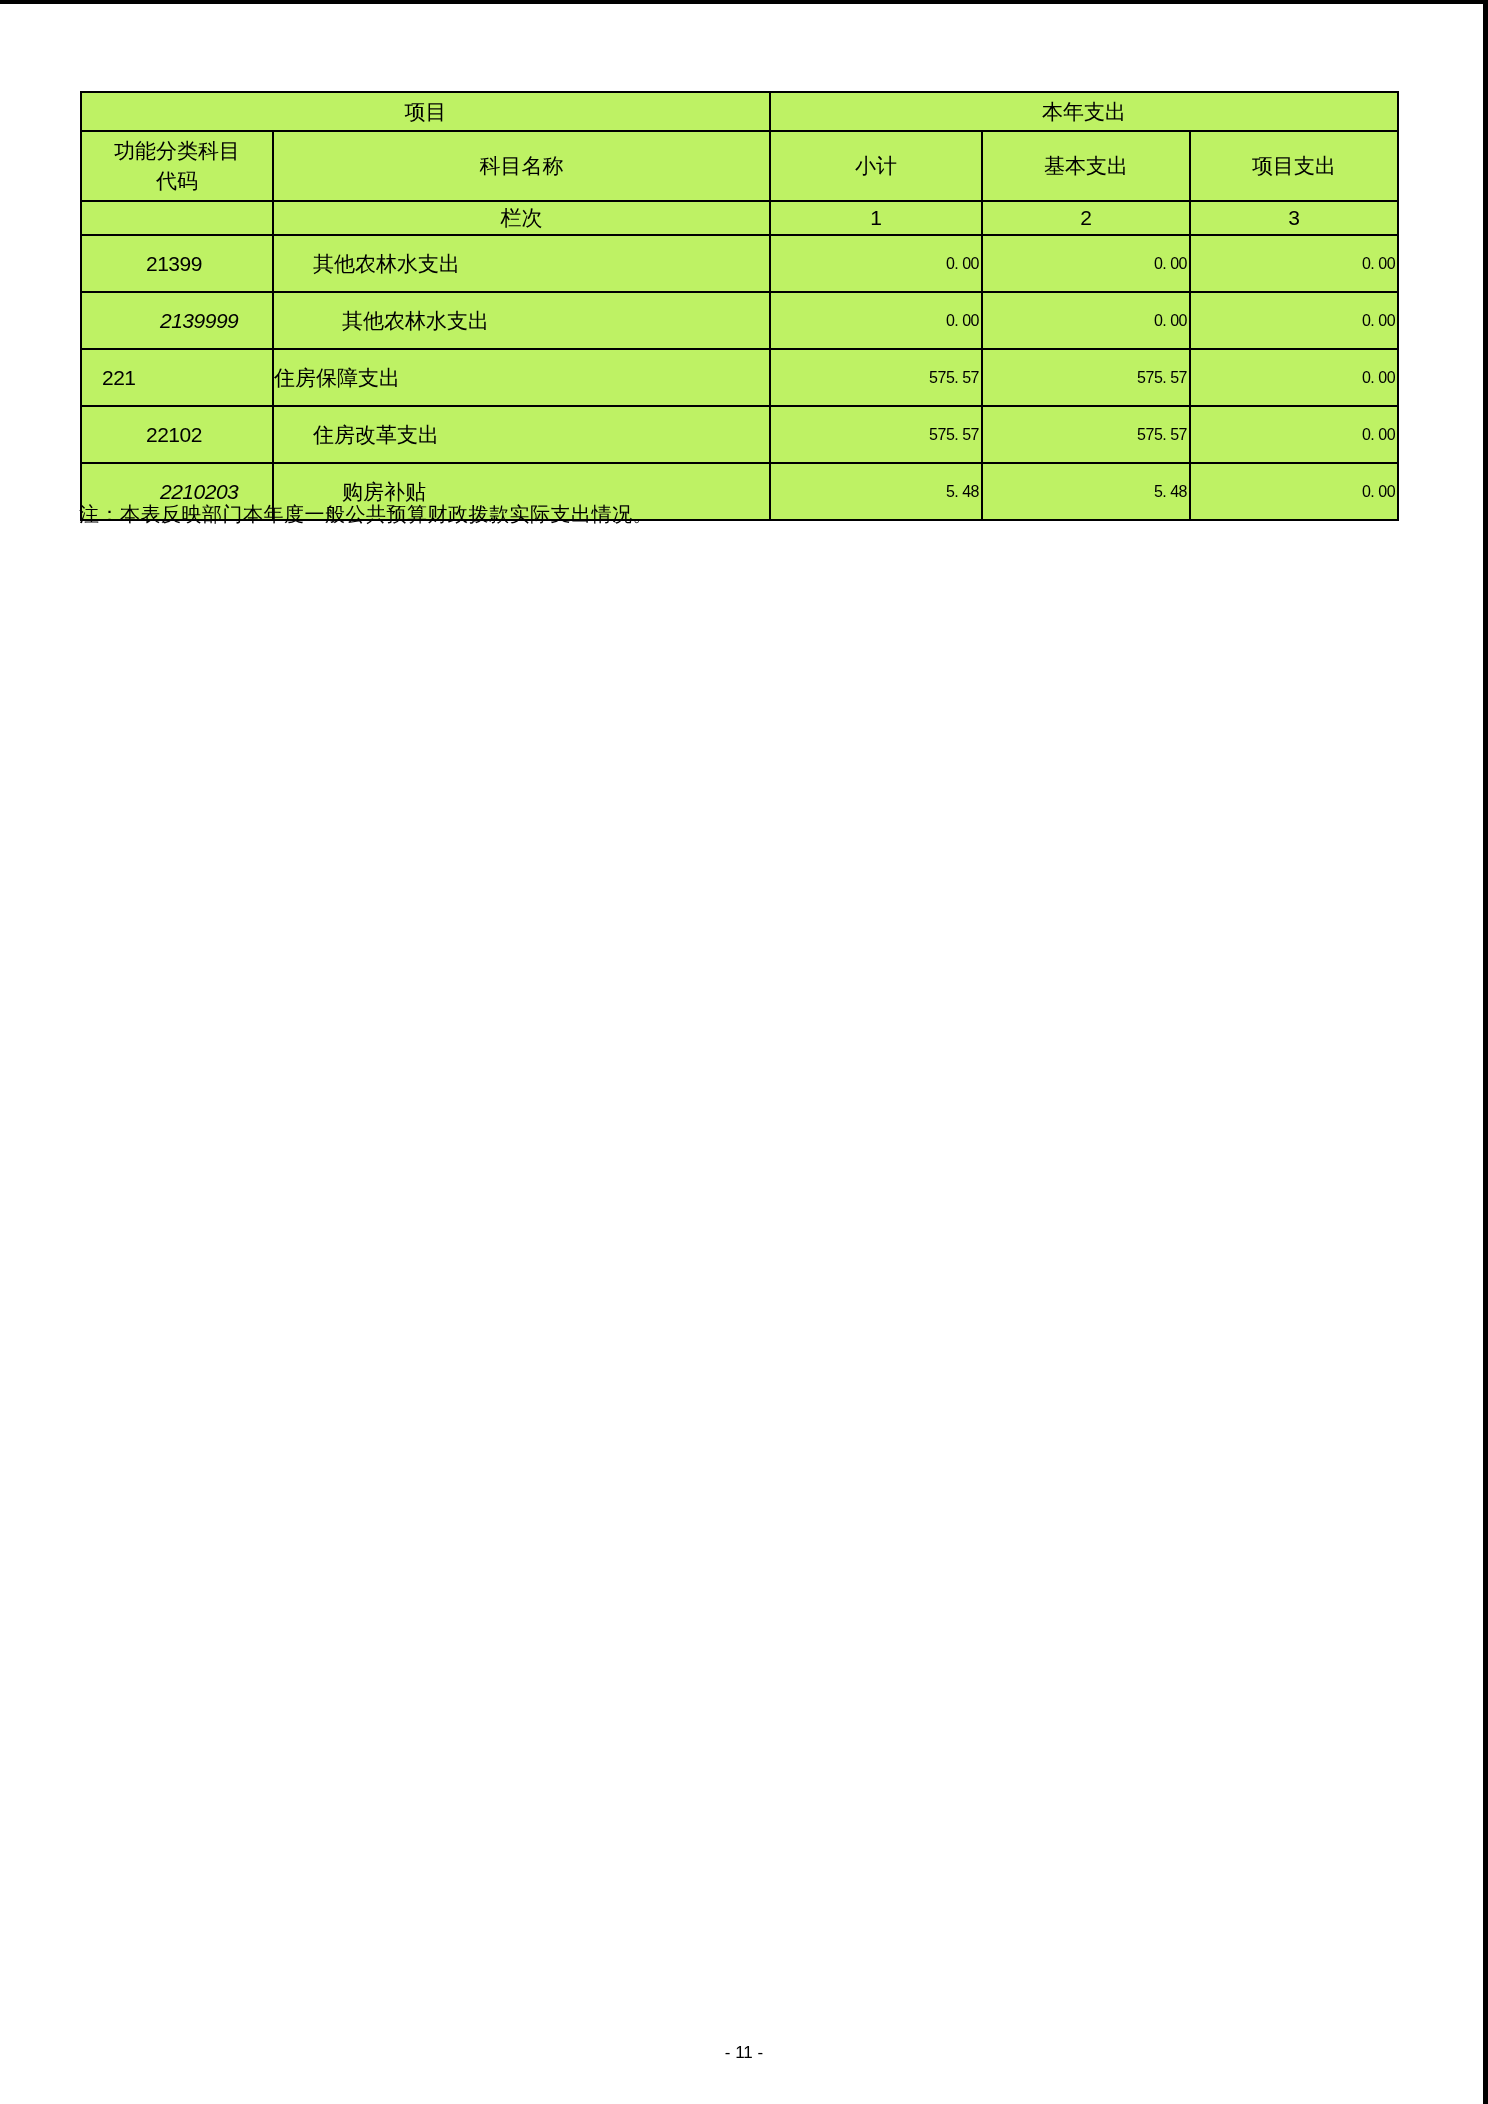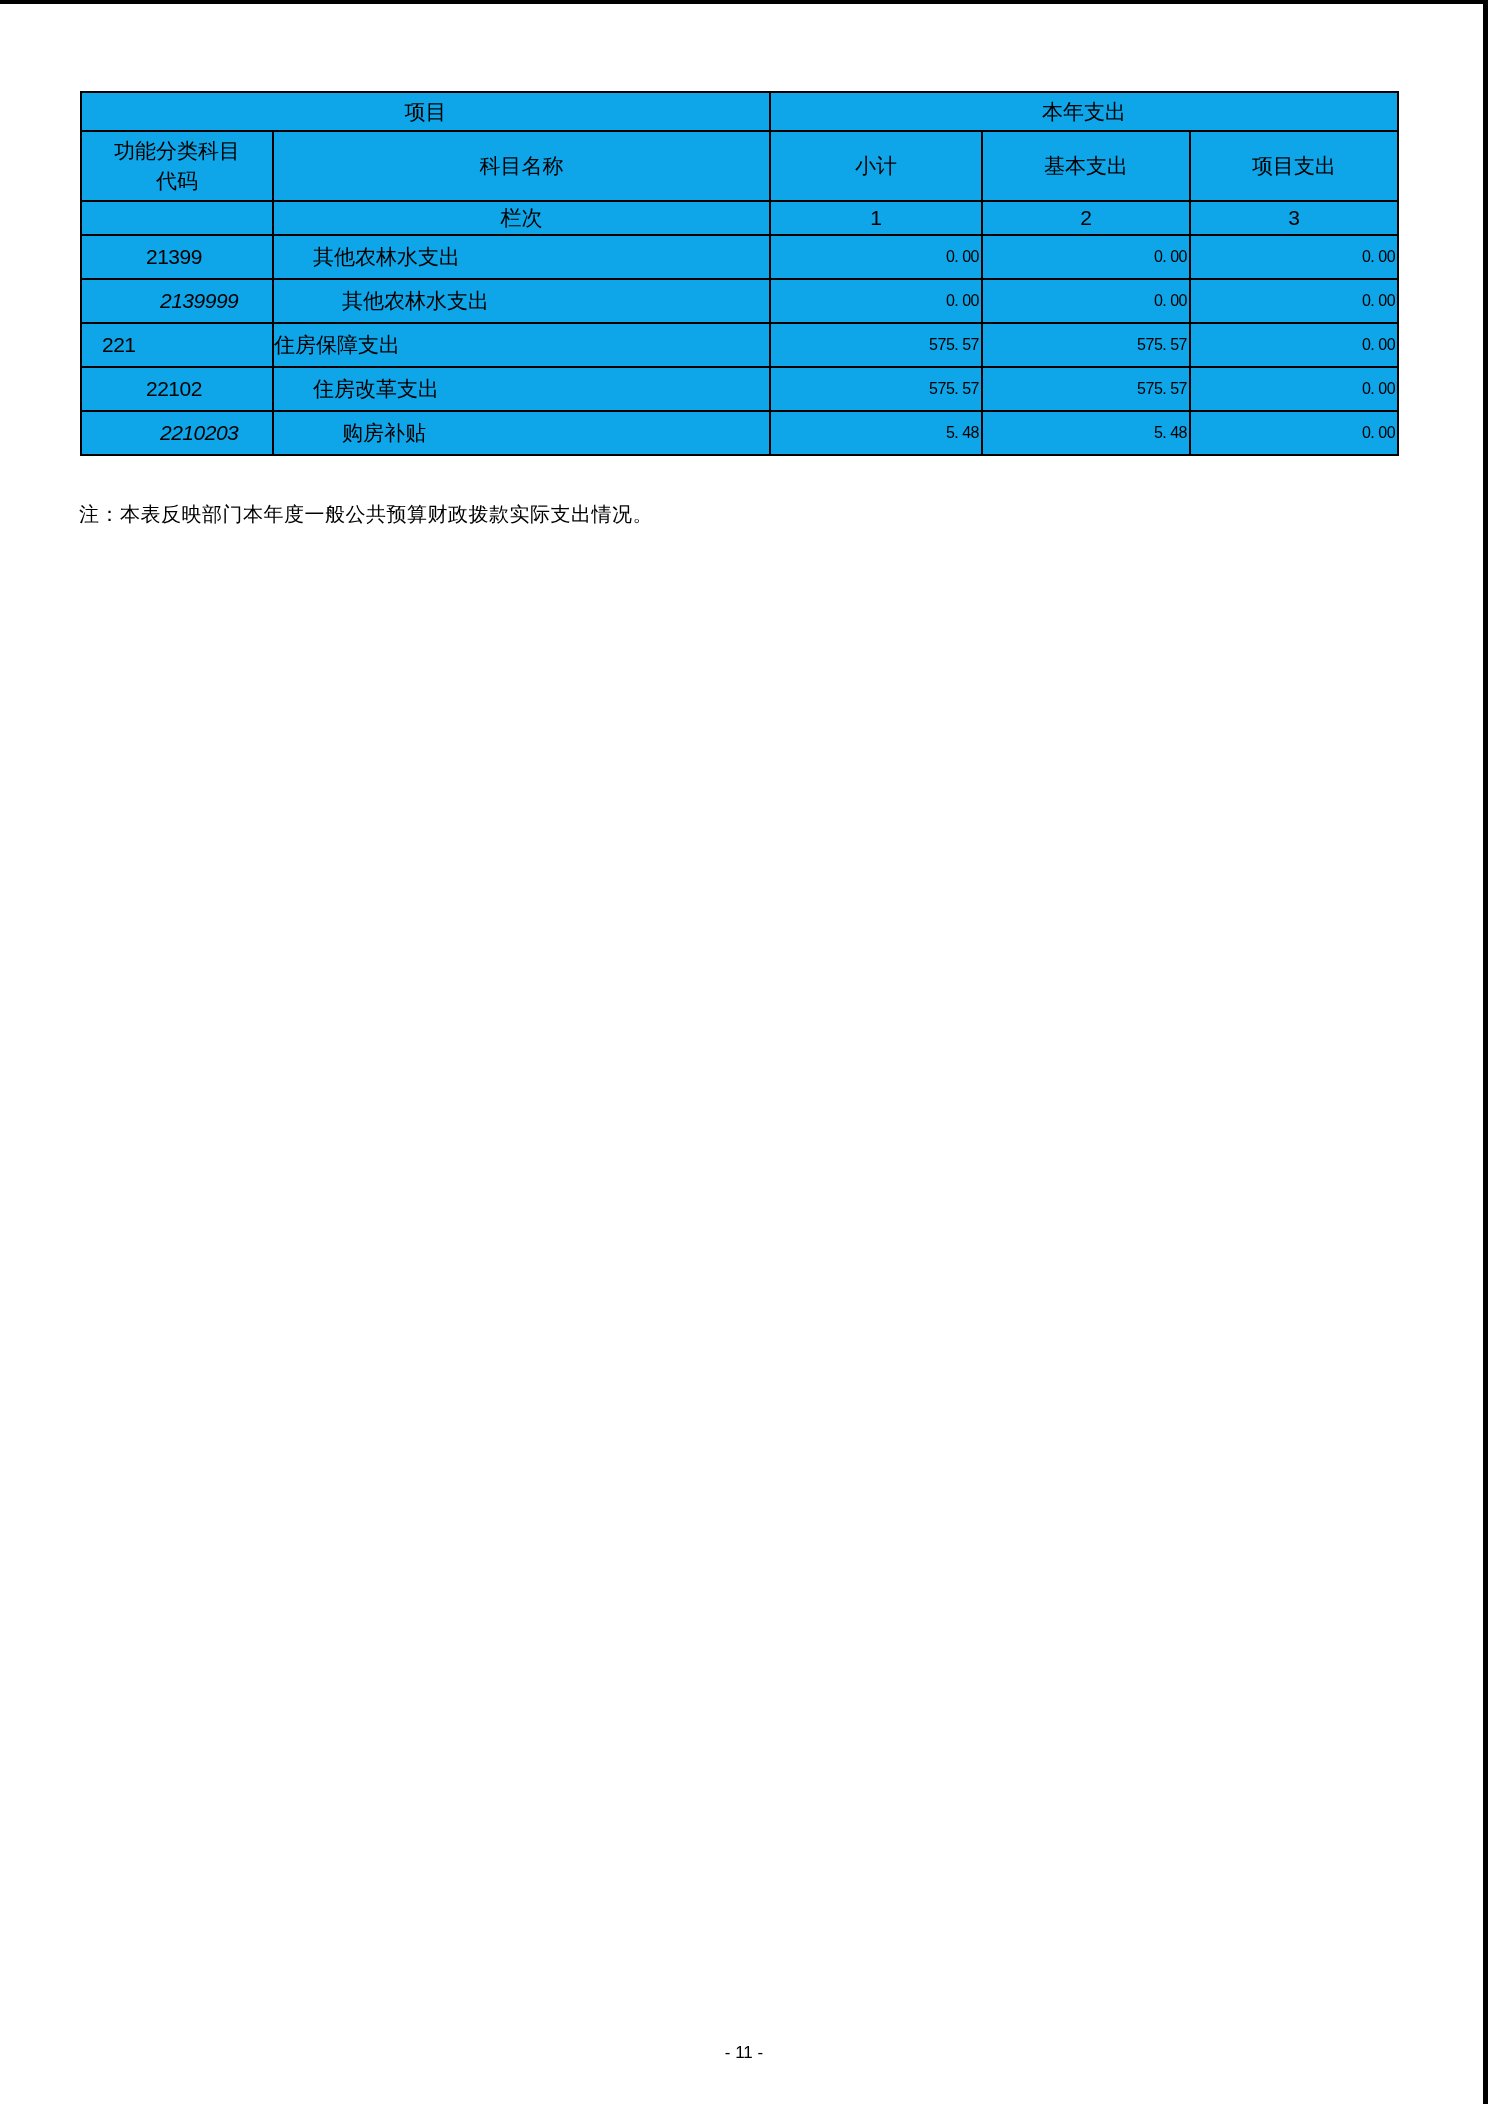--- a/index.html
+++ b/index.html
@@ -23,30 +23,30 @@
   table.budget {
     position: absolute;
     left: 80px; top: 91px;
     width: 1317px;
     border-collapse: collapse;
     table-layout: fixed;
     font-size: 21px;
   }
   table.budget td {
     border: 2px solid #000000;
-    background: #0ea5e9;
+    background: #bef264;
     overflow: hidden;
     white-space: nowrap;
   }
   td.center { text-align: center; }
   td.num { text-align: right; padding-right: 2px; font-size: 16px; letter-spacing: -0.5px; }
   tr.hdr1 td { height: 39px; }
   tr.hdr2 td { height: 70px; text-align: center; vertical-align: middle; line-height: 1.45; }
   tr.lanci td { height: 34px; }
-  tr.data td { height: 44px; }
+  tr.data td { height: 57px; }
   td.code { padding-left: 20px; letter-spacing: -0.5px; }
   tr.lvl2 td.code { padding-left: 64px; }
   tr.lvl3 td.code { padding-left: 78px; font-style: italic; }
   td.name { }
   tr.lvl2 td.name { padding-left: 39px; }
   tr.lvl3 td.name { padding-left: 68px; }
   .note {
     position: absolute;
     left: 67px; top: 501px;
     font-size: 20px;

